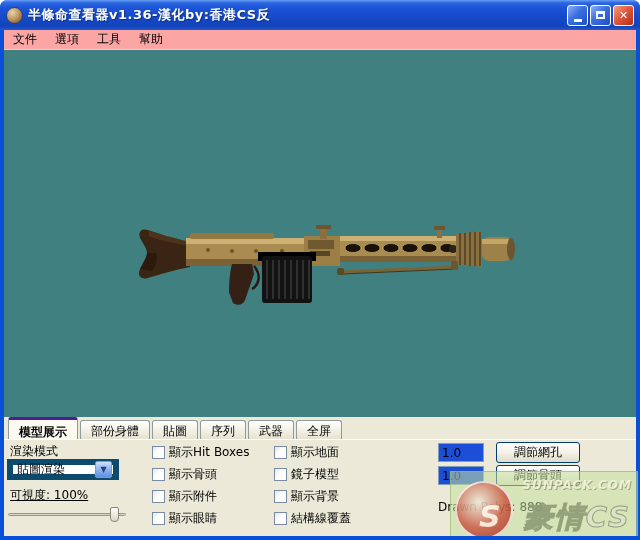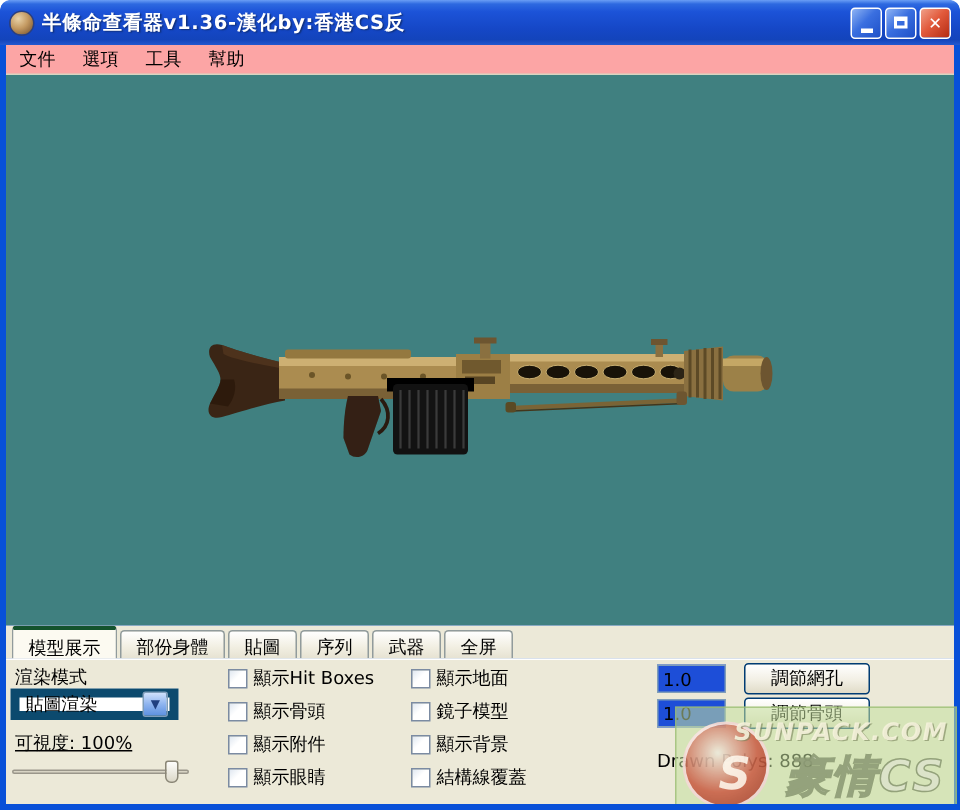--- a/index.html
+++ b/index.html
@@ -61,22 +61,22 @@
     background:#ECE9D8; display:flex; align-items:flex-end; padding-left:4px;
   }
   .tab {
     position:relative; border:1px solid #919B9C; border-bottom:none;
     border-radius:3px 3px 0 0; height:19px; padding:2px 10px 0 10px;
     font-size:12px; background:linear-gradient(180deg,#FFFFFF 0%,#F1EEE1 60%,#E6E2D2 100%);
     margin-right:2px; cursor:pointer; white-space:nowrap; color:#000;
   }
   .tab.active {
     height:22px; padding-top:4px;
-    background:#FCFAF1; border-top:3px solid #14532d; z-index:2;
-    font-weight:normal;
+    background:#FCFAF1; border-top:3px solid #4c1d95; z-index:2;
+    font-weight:bold;
   }
 
   
   .panel {
     position:absolute; left:4px; top:439px; width:632px; height:97px;
     background:#ECE9D8; border-top:1px solid #fff; font-size:12px; color:#000;
   }
   .lbl { position:absolute; white-space:nowrap; }
 
   .combo {
@@ -134,21 +134,21 @@
   .wm-circle {
     position:absolute; left:4px; top:9px; width:58px; height:58px; border-radius:50%;
     background:radial-gradient(circle at 40% 35%, rgba(240,235,225,.8) 0%, rgba(200,70,50,.75) 55%, rgba(150,40,25,.8) 100%);
     border:2px solid rgba(255,255,255,.75);
   }
   .wm-s {
     position:absolute; left:22px; top:16px; color:rgba(255,250,240,.85);
     font-size:30px; font-weight:bold; font-style:italic;
   }
   .wm-top {
-    position:absolute; right:5px; top:6px; font-size:16px; font-weight:bold; font-style:italic;
+    position:absolute; right:5px; top:6px; font-size:12px; font-weight:bold; font-style:italic;
     letter-spacing:1px; color:rgba(245,242,220,.9);
     text-shadow:1px 1px 0 rgba(120,130,90,.6);
   }
   .wm-logo {
     position:absolute; right:6px; top:26px; font-size:29px; font-weight:bold; font-style:italic;
     color:rgba(225,225,215,.55); -webkit-text-stroke:1px rgba(130,145,105,.8);
     letter-spacing:2px;
   }
 
   

